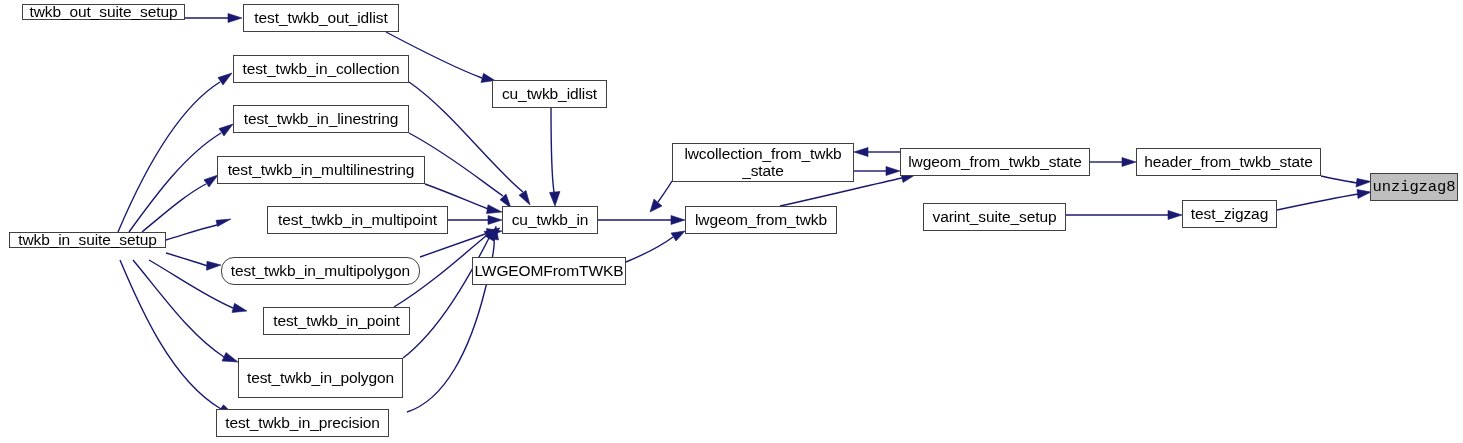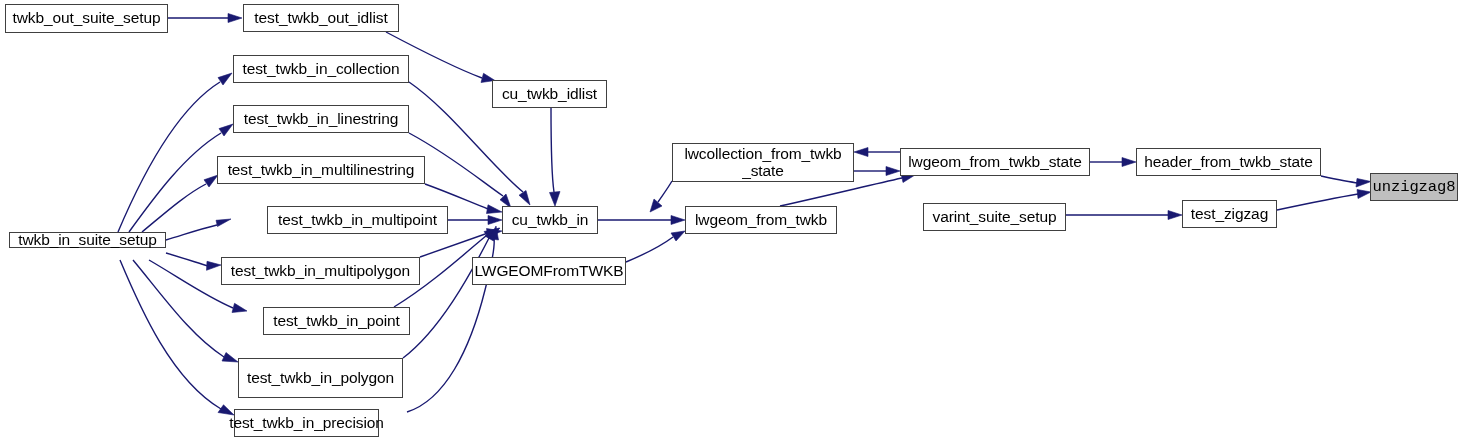--- a/index.html
+++ b/index.html
@@ -187,30 +187,30 @@
       <polygon class="arrow-head" points="1168,210.5 1182,215 1168,219.5"></polygon>
     </g>
 
     <g>
       <path class="edge-path" d="M1277,210 C1310,203 1340,197 1358,194"></path>
       <polygon class="arrow-head" points="1357,189.5 1371,192 1358,198.5"></polygon>
     </g>
 
   </svg>
 
-  <div class="node" style="left:5px;top:4px;width:163px;height:29px;">twkb_out_suite_setup</div>
+  <div class="node" style="left:22px;top:4px;width:163px;height:16px;">twkb_out_suite_setup</div>
   <div class="node" style="left:243px;top:4px;width:156px;height:28px;">test_twkb_out_idlist</div>
   <div class="node" style="left:233px;top:55px;width:176px;height:28px;">test_twkb_in_collection</div>
   <div class="node" style="left:233px;top:105px;width:176px;height:28px;">test_twkb_in_linestring</div>
   <div class="node" style="left:217px;top:156px;width:208px;height:28px;">test_twkb_in_multilinestring</div>
   <div class="node" style="left:231px;top:206px;width:181px;height:28px;margin-left:36px;">test_twkb_in_multipoint</div>
-  <div class="node" style="left:221px;top:257px;width:199px;height:28px;">test_twkb_in_multipolygon</div>
+  <div class="node" style="left:221px;top:257px;width:199px;height:28px;border-radius:13px;">test_twkb_in_multipolygon</div>
   <div class="node" style="left:247px;top:307px;width:147px;height:28px;margin-left:16px;">test_twkb_in_point</div>
   <div class="node" style="left:238px;top:358px;width:165px;height:40px;">test_twkb_in_polygon</div>
-  <div class="node" style="left:234px;top:409px;width:145px;height:28px;">test_twkb_in_precision</div>
+  <div class="node" style="left:216px;top:409px;width:173px;height:28px;">test_twkb_in_precision</div>
   <div class="node" style="left:9px;top:232px;width:157px;height:16px;text-align:right;">twkb_in_suite_setup</div>
   <div class="node" style="left:492px;top:80px;width:115px;height:28px;">cu_twkb_idlist</div>
   <div class="node" style="left:502px;top:206px;width:96px;height:28px;">cu_twkb_in</div>
   <div class="node" style="left:472px;top:257px;width:154px;height:28px;">LWGEOMFromTWKB</div>
   <div class="node" style="left:672px;top:143px;width:182px;height:39px;">lwcollection_from_twkb
 _state</div>
   <div class="node" style="left:685px;top:206px;width:152px;height:28px;">lwgeom_from_twkb</div>
   <div class="node" style="left:900px;top:148px;width:190px;height:28px;">lwgeom_from_twkb_state</div>
   <div class="node" style="left:923px;top:203px;width:143px;height:28px;">varint_suite_setup</div>
   <div class="node" style="left:1136px;top:148px;width:185px;height:28px;">header_from_twkb_state</div>

